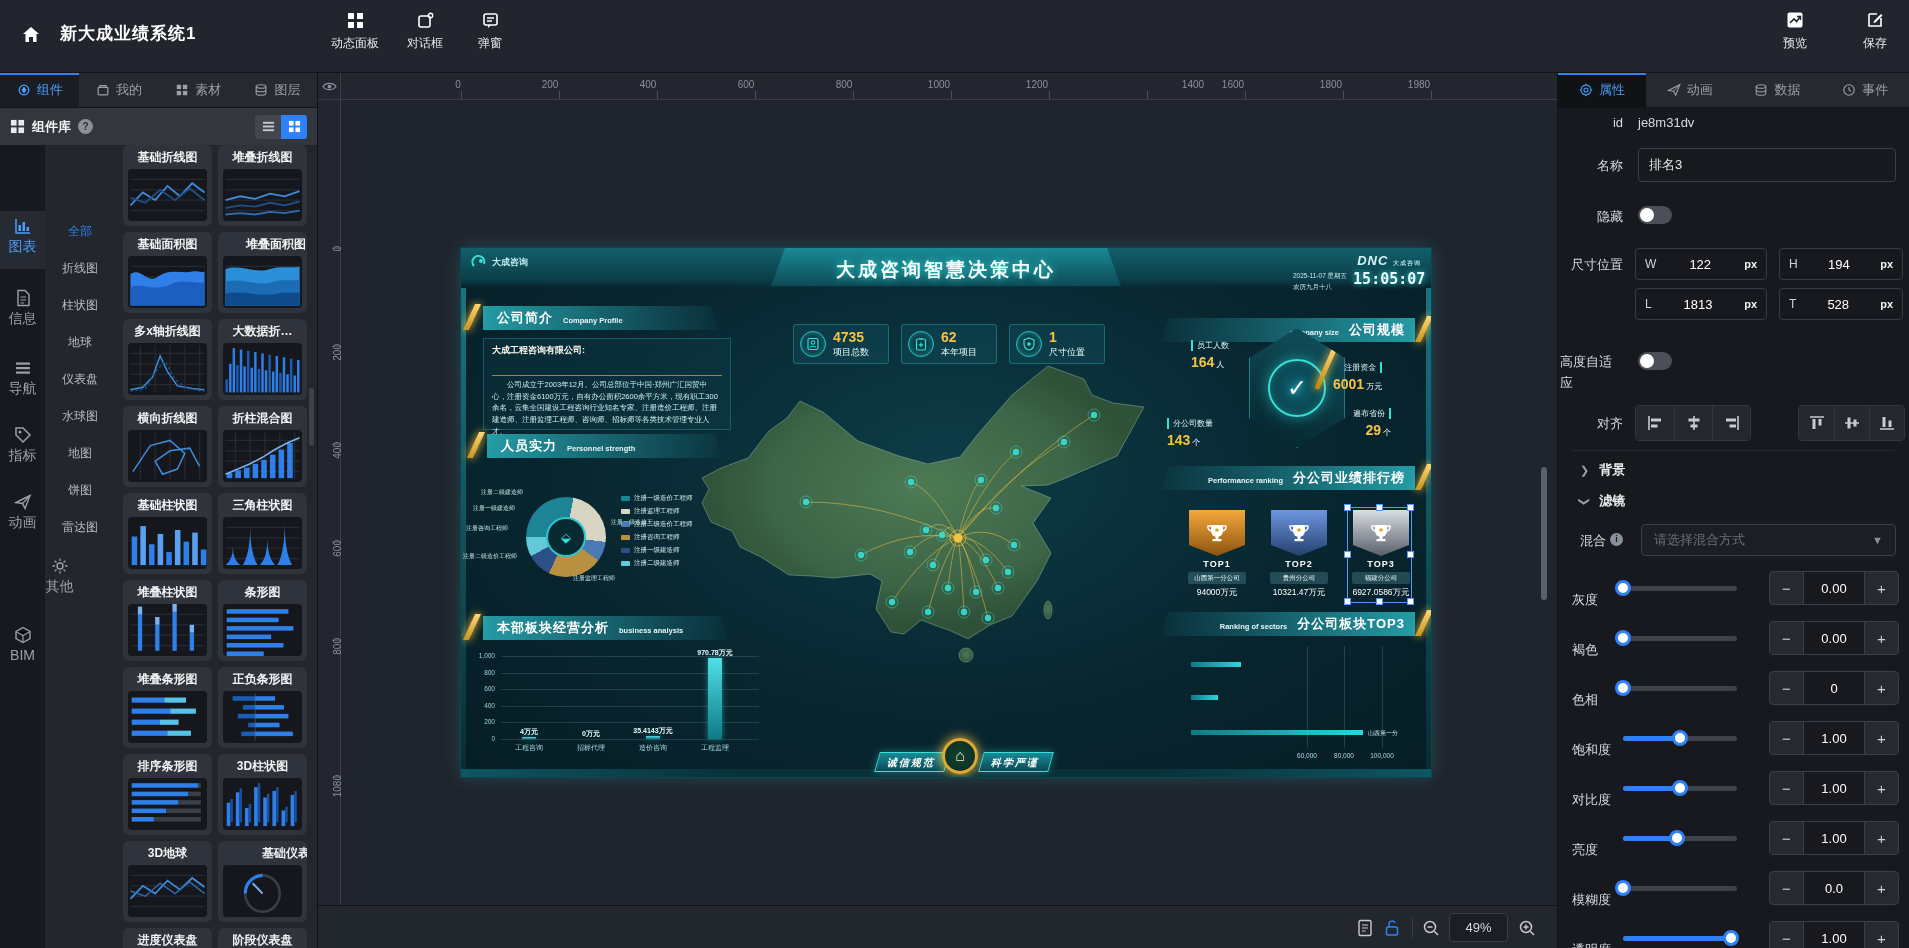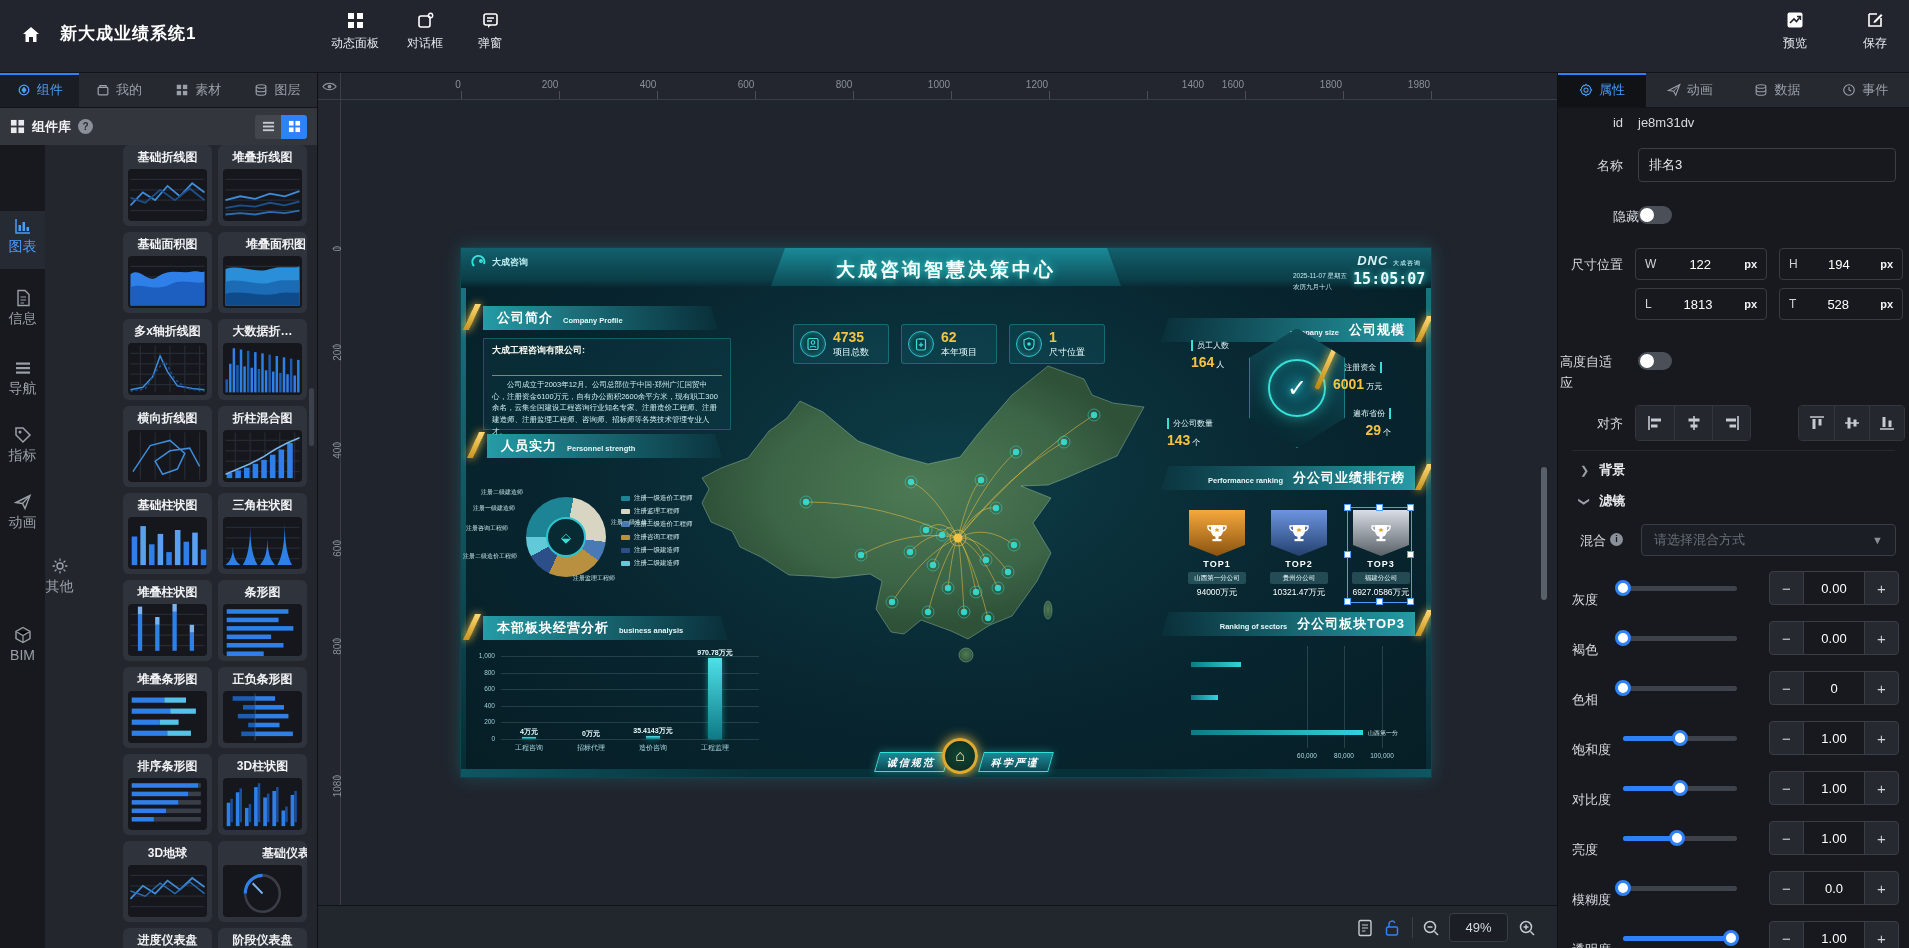--- a/index.html
+++ b/index.html
@@ -357,20 +357,31 @@
           </div>
           <div class="rail-item" style="top: 475px;">
             <span class="ric">
               <svg viewBox="0 0 18 18">
                 <path d="M9 1.5 L16 5.5 V12.5 L9 16.5 L2 12.5 V5.5 Z" fill="none" stroke="currentColor" stroke-width="1.4"></path>
                 <path d="M2 5.5 L9 9.5 L16 5.5 M9 9.5 V16.5" stroke="currentColor" stroke-width="1.2"></path>
               </svg>
             </span>
             <span class="rlb">BIM</span>
           </div>
+        </div>
+      <div class="cats" id="cats">
+          <div class="cat active" style="top: 78px;">全部</div>
+          <div class="cat" style="top: 115px;">折线图</div>
+          <div class="cat" style="top: 152px;">柱状图</div>
+          <div class="cat" style="top: 189px;">地球</div>
+          <div class="cat" style="top: 226px;">仪表盘</div>
+          <div class="cat" style="top: 263px;">水球图</div>
+          <div class="cat" style="top: 300px;">地图</div>
+          <div class="cat" style="top: 337px;">饼图</div>
+          <div class="cat" style="top: 374px;">雷达图</div>
         </div>
       <div class="cards" id="cards">
           <div class="card" style="left: 8px; top: 0px;">
             <div class="clabel">基础折线图</div>
             <div class="cthumb">
               <svg viewBox="0 0 64 40" preserveAspectRatio="none">
                 <g>
                   <line x1="2" y1="8" x2="62" y2="8" stroke="#262b33" stroke-width="1"></line>
                   <line x1="2" y1="16" x2="62" y2="16" stroke="#262b33" stroke-width="1"></line>
                   <line x1="2" y1="24" x2="62" y2="24" stroke="#262b33" stroke-width="1"></line>
@@ -1180,21 +1191,21 @@
           <span>事件</span>
         </div>
     </div>
 
     <div class="rp-label" style="left:0; top:42px;">id</div>
     <div class="rp-value" style="left:80px; top:42px;">je8m31dv</div>
 
     <div class="rp-label" style="left:0; top:84px;">名称</div>
     <input class="txt-input" style="left: 80px; top: 75px; width: 258px; height: 34px;" value="排名3">
 
-    <div class="rp-label" style="left:0; top:135px;margin-left:16px;">隐藏</div>
+    <div class="rp-label" style="left:0; top:135px;">隐藏</div>
     <div class="toggle" style="left:80px; top:133px;"></div>
 
     <div class="rp-label" style="left:0; top:183px;">尺寸位置</div>
     <div class="dim-box" style="left:77px; top:175px; width:132px;">
         <span class="dk">W</span>
         <span class="dv">122</span>
         <span class="du">px</span>
       </div>
     <div class="dim-box" style="left:221px; top:175px; width:124px;">
         <span class="dk">H</span>

